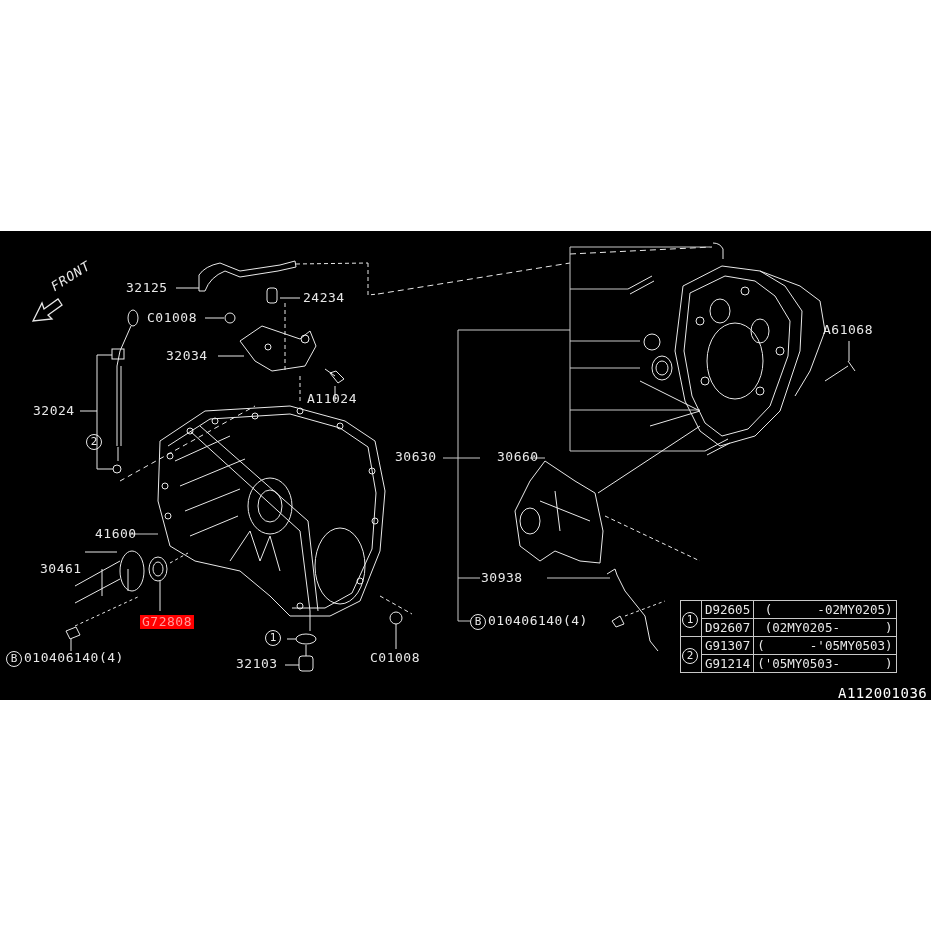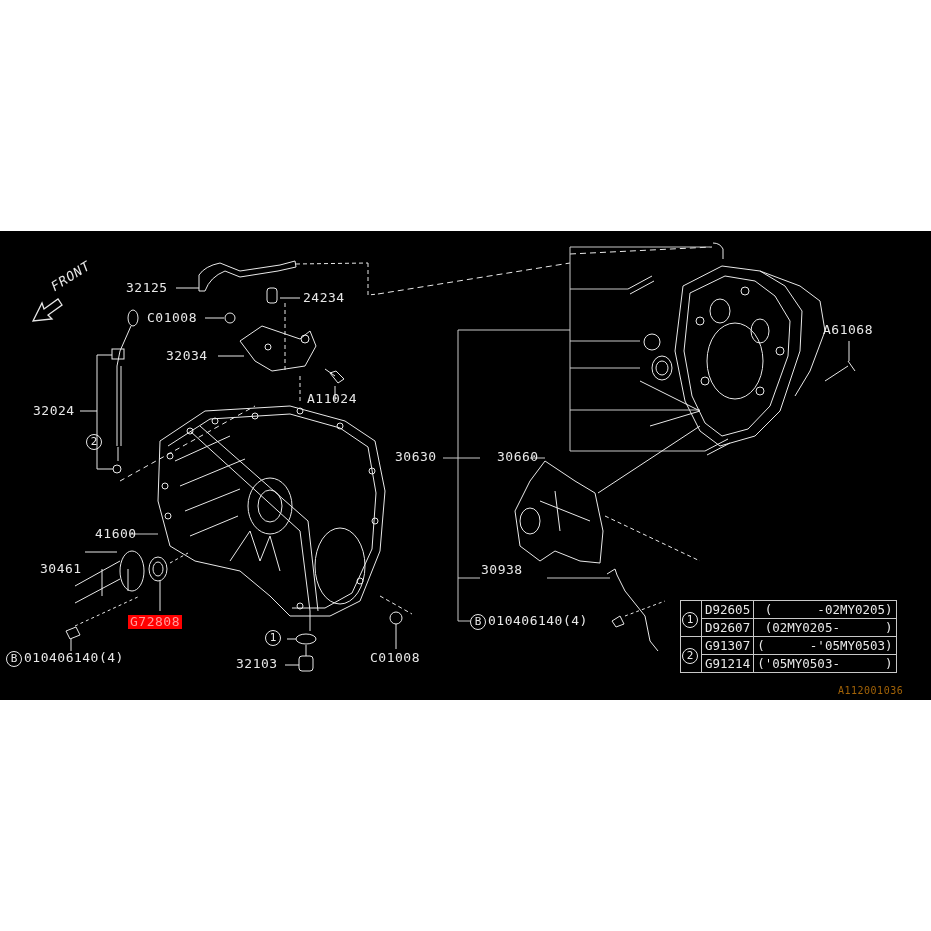--- a/index.html
+++ b/index.html
@@ -1,26 +1,26 @@
 <!DOCTYPE html>
 <html><head>
 <meta charset="utf-8">
 <style>
   html, body { margin:0; padding:0; background:#ffffff; }
   body { width:931px; height:931px; position:relative; overflow:hidden; font-family:"DejaVu Sans Mono", monospace; }
   #panel { position:absolute; left:0; top:231px; width:931px; height:469px; background:#000000; }
   svg { position:absolute; left:0; top:0; }
   .lbl { position:absolute; color:#e8e8e8; font-family:"DejaVu Sans Mono", monospace; font-size:13px; line-height:14px; letter-spacing:0.5px; white-space:nowrap; }
-  .red { background:#ff0000; color:#ff9a9a; padding:0 2px; }
+  .red { background:#ff0000; color:#ff9a9a; padding:0 2px;margin-left:12px; }
   .circ { display:inline-block; width:14px; height:14px; border:1px solid #e8e8e8; border-radius:50%; text-align:center; font-size:11px; line-height:14px; margin-right:2px; letter-spacing:0; }
   .front { position:absolute; left:56px; top:48px; color:#e8e8e8; font-size:13px; transform:rotate(-32deg); transform-origin:left bottom; letter-spacing:1px; font-style:italic; }
   table.ref { position:absolute; left:680px; top:369px; border-collapse:collapse; color:#e8e8e8; font-size:12.5px; }
   table.ref td { border:1px solid #c8c8c8; padding:0 3px; height:17px; line-height:17px; white-space:pre;text-align:right; }
   table.ref td.num { width:20px; text-align:center; padding:0; }
-  .code { position:absolute; left:838px; top:454px; color:#a16207; font-size:10px; letter-spacing:0.5px; }
+  .code { position:absolute; left:838px; top:454px; color:#ffffff; font-size:14px; letter-spacing:0.5px; }
 </style>
 </head>
 <body>
 
 <div id="panel">
   <svg width="931" height="469" viewBox="0 0 931 469" fill="none" stroke="#e8e8e8" stroke-width="1">
 
     <g>
       <path d="M33 90 L42 72 L44 78 L58 68 L62 74 L48 84 L52 88 Z" stroke-width="1.3"></path>
     </g>
@@ -202,21 +202,21 @@
 
   <div class="lbl" style="left:265px;top:399px">
     <span class="circ">1</span>
   </div>
   <div class="lbl" style="left:236px;top:426px">32103</div>
   <div class="lbl" style="left:370px;top:420px">C01008</div>
 
   <div class="lbl" style="left:823px;top:92px">A61068</div>
   <div class="lbl" style="left:395px;top:219px">30630</div>
   <div class="lbl" style="left:497px;top:219px">30660</div>
-  <div class="lbl" style="left:481px;top:332px">30938</div>
+  <div class="lbl" style="left:481px;top:340px">30938</div>
 
   <div class="lbl" style="left:470px;top:383px">
     <span class="circ">B</span><span>010406140</span><span>(4)</span>
   </div>
 
   <div class="lbl" style="left:86px;top:203px">
     <span class="circ">2</span>
   </div>
 
   <table class="ref">

